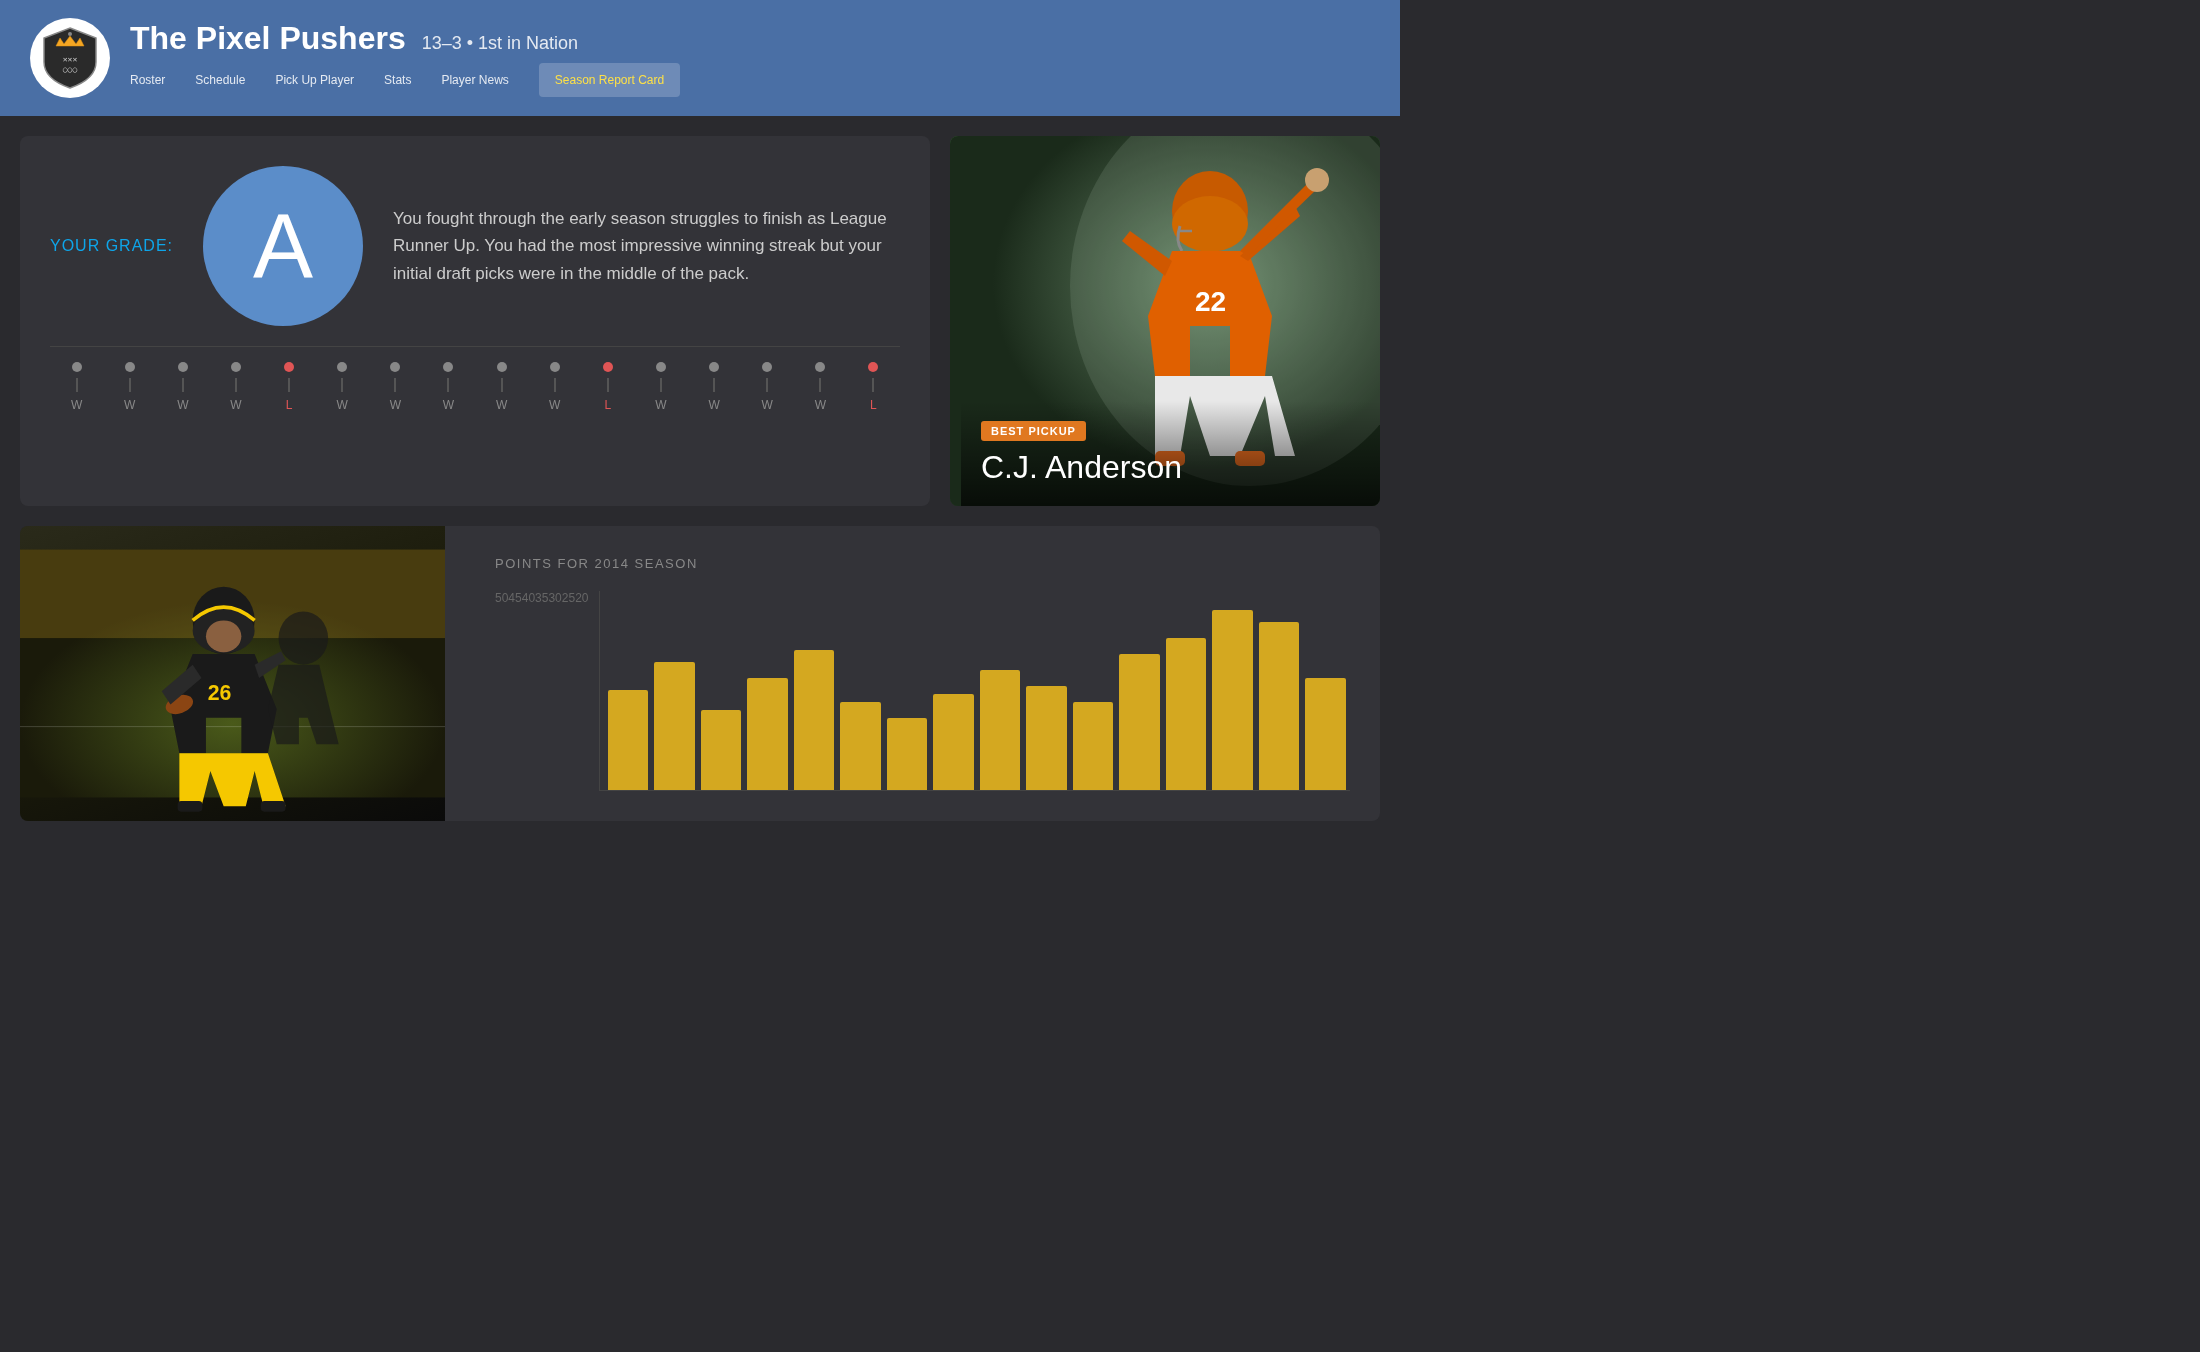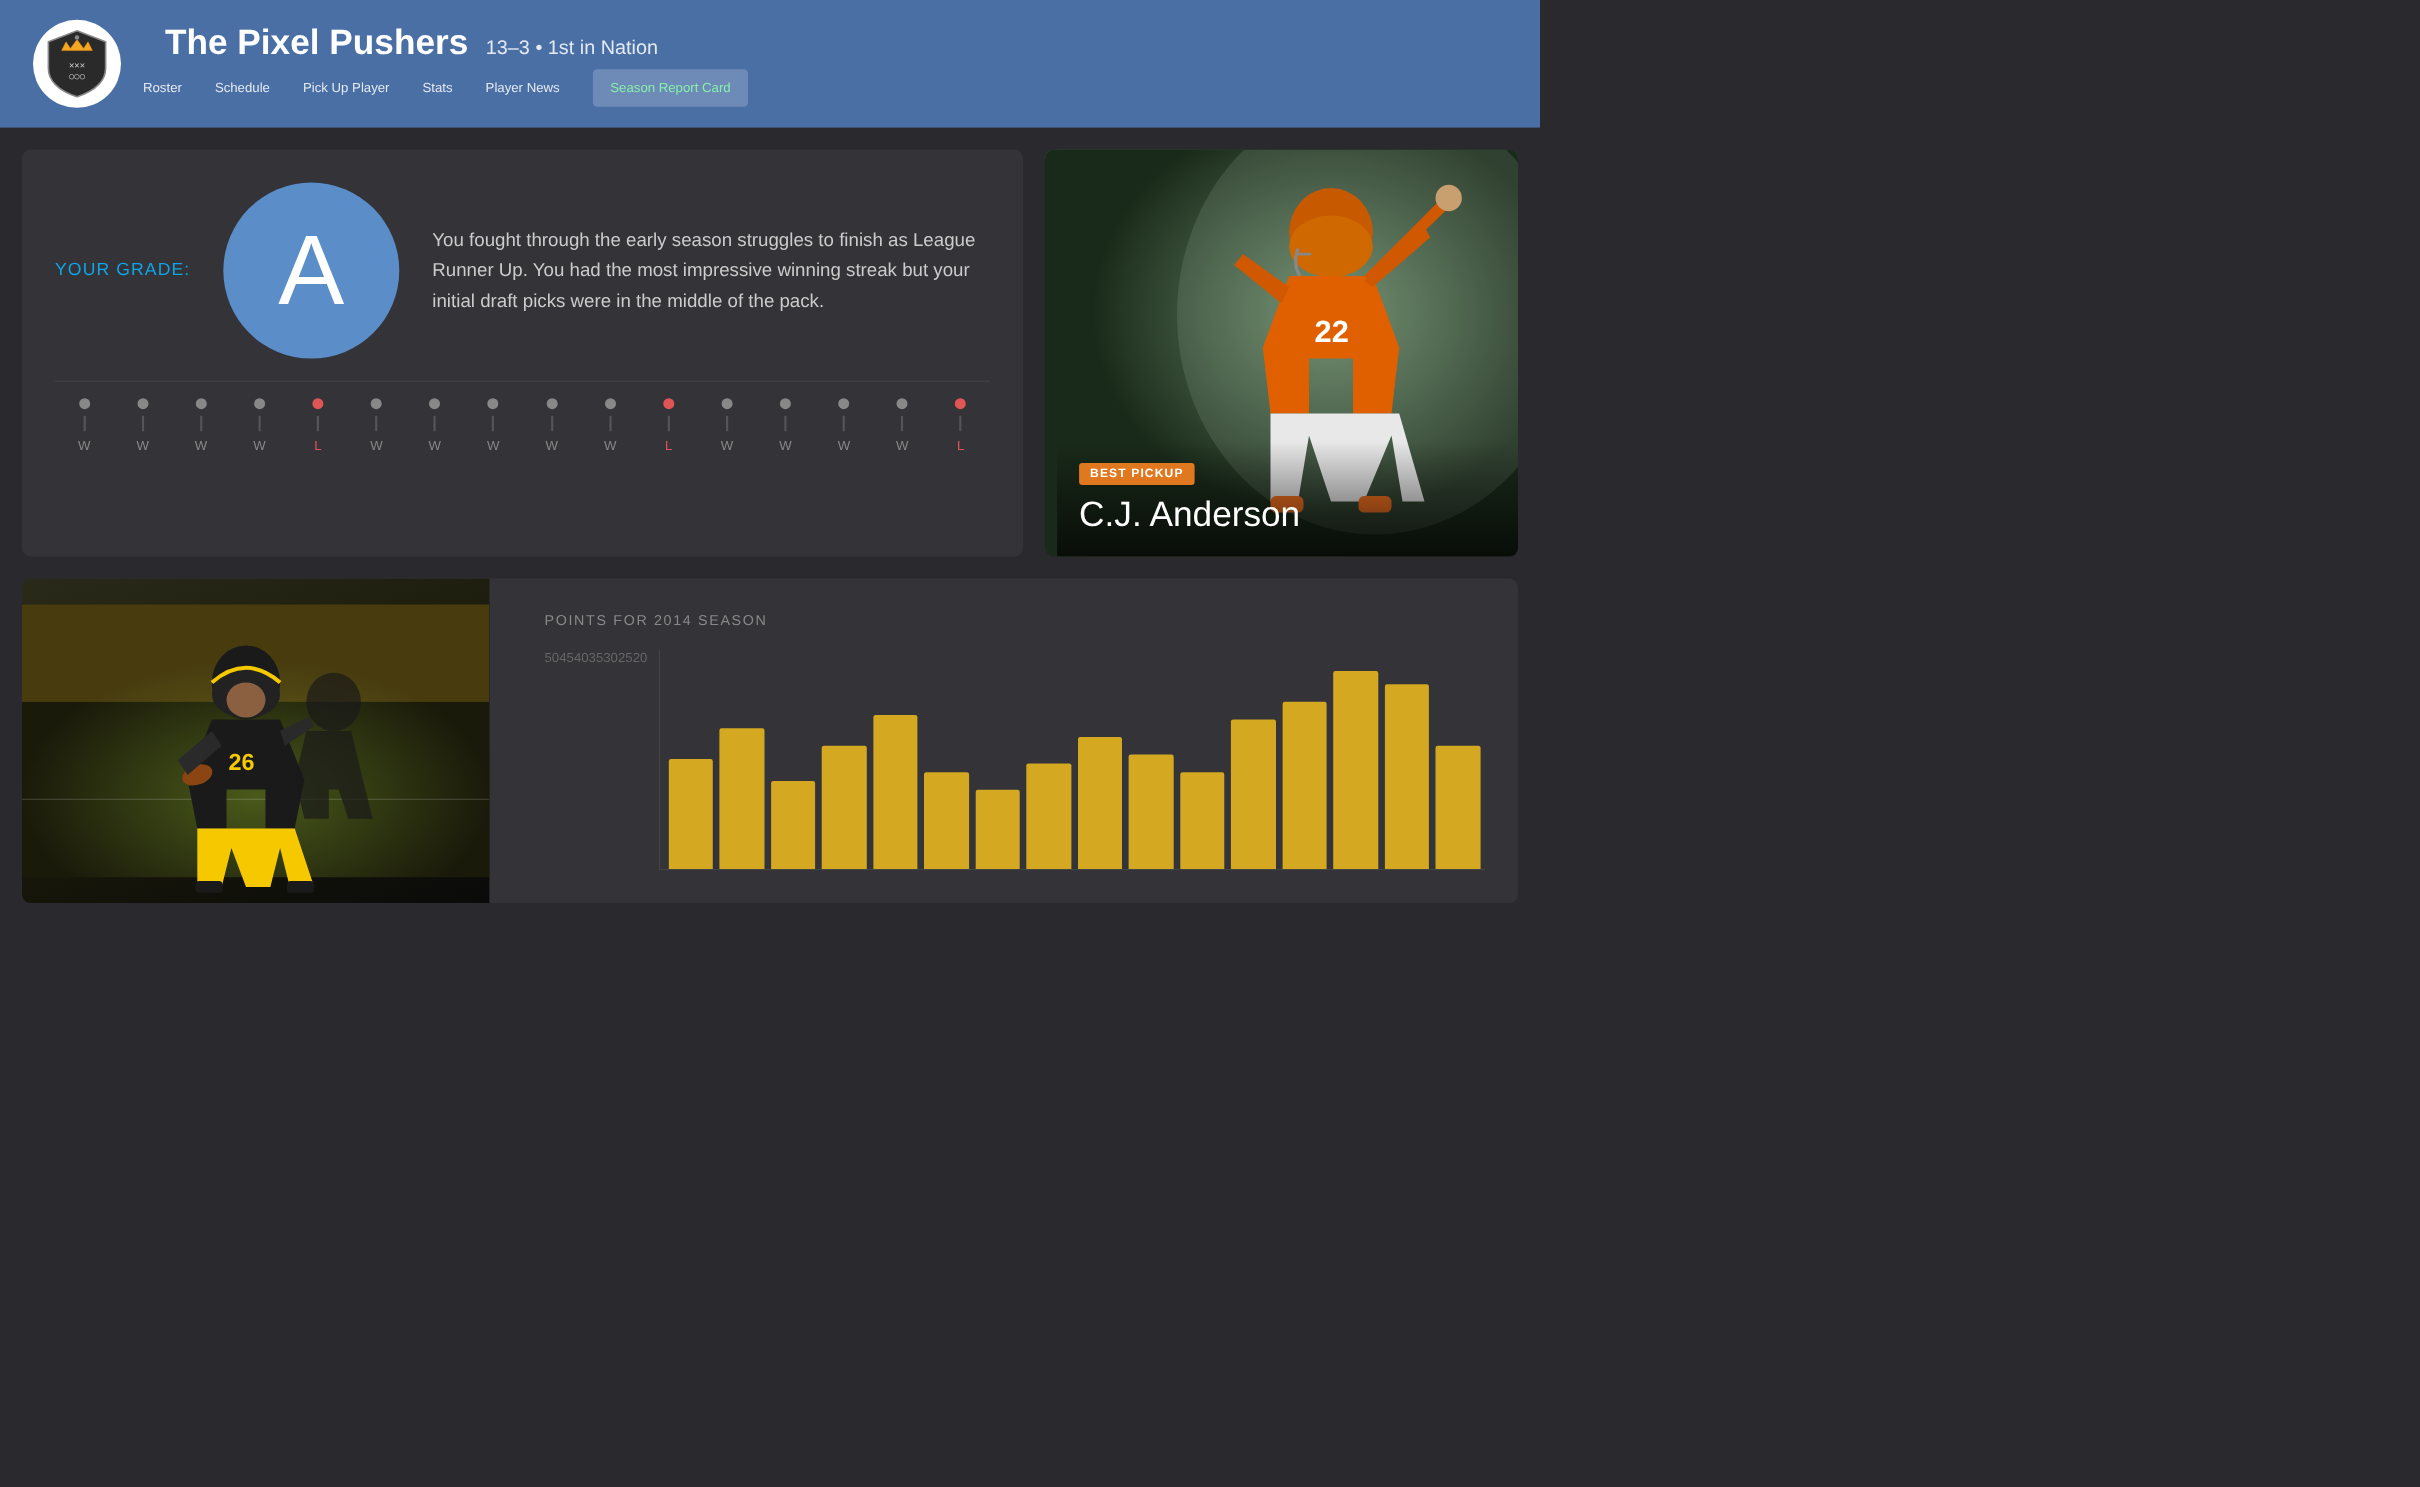--- a/index.html
+++ b/index.html
@@ -37,21 +37,20 @@
     }
     .team-info {
       display: flex;
       flex-direction: column;
       gap: 6px;
     }
     .team-title-row {
       display: flex;
       align-items: baseline;
       gap: 16px;
-      margin-left: 20px;
     }
     .team-name {
       font-size: 32px;
       font-weight: 600;
       color: #fff;
     }
     .team-record {
       font-size: 18px;
       color: rgba(255,255,255,0.85);
     }
@@ -64,21 +63,21 @@
       font-size: 12px;
       color: rgba(255,255,255,0.85);
       cursor: pointer;
       padding: 4px 0;
       white-space: nowrap;
     }
     .nav-item.active {
       background: rgba(255,255,255,0.2);
       padding: 10px 16px;
       border-radius: 4px;
-      color: #86efac;
+      color: #fde047;
       font-weight: 500;
     }
 
     
     .main {
       padding: 20px;
       display: flex;
       flex-direction: column;
       gap: 20px;
     }

